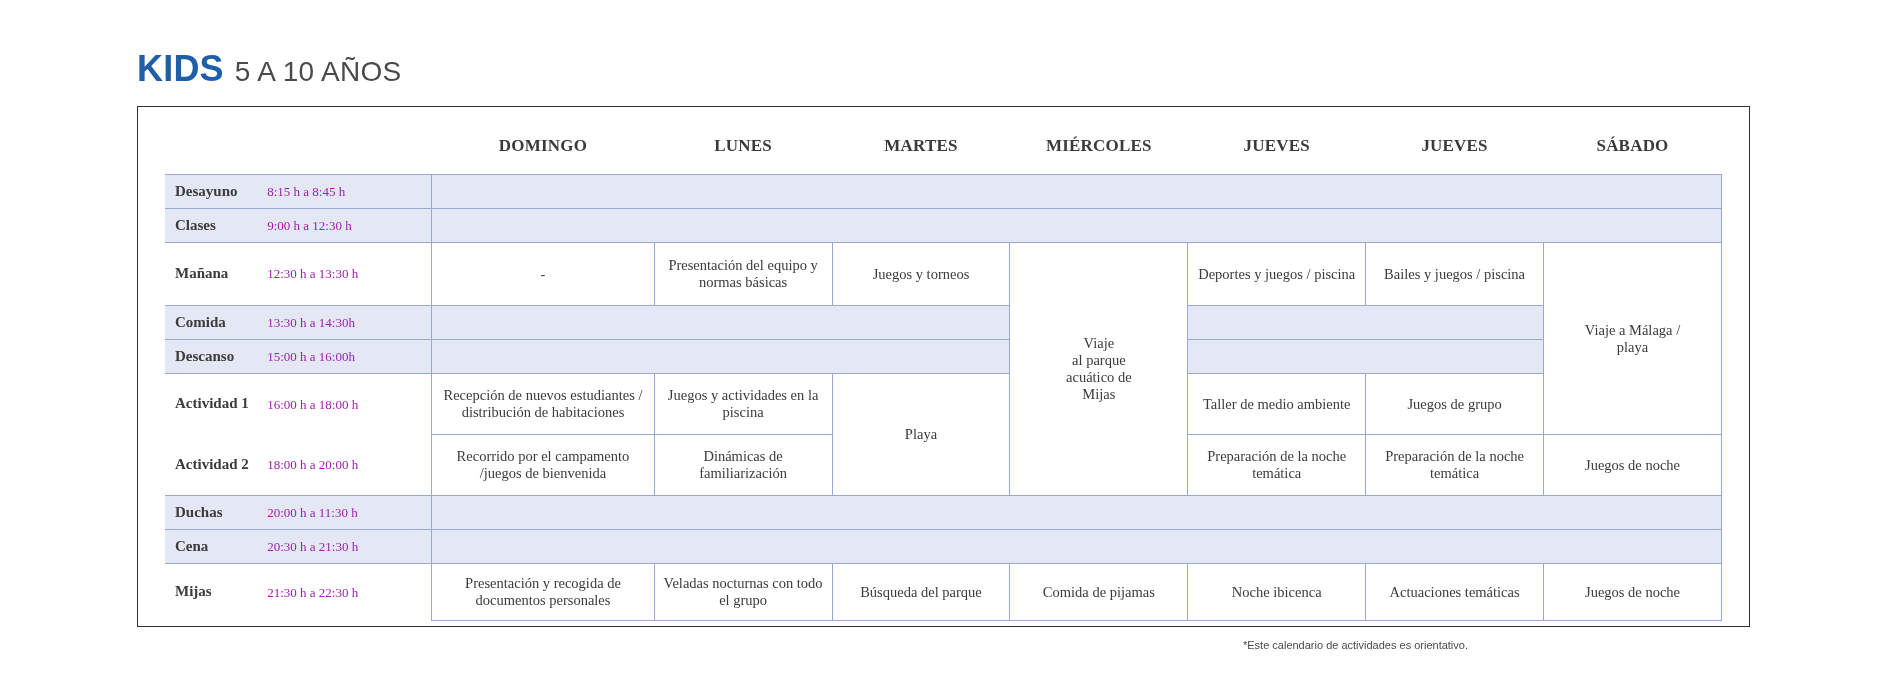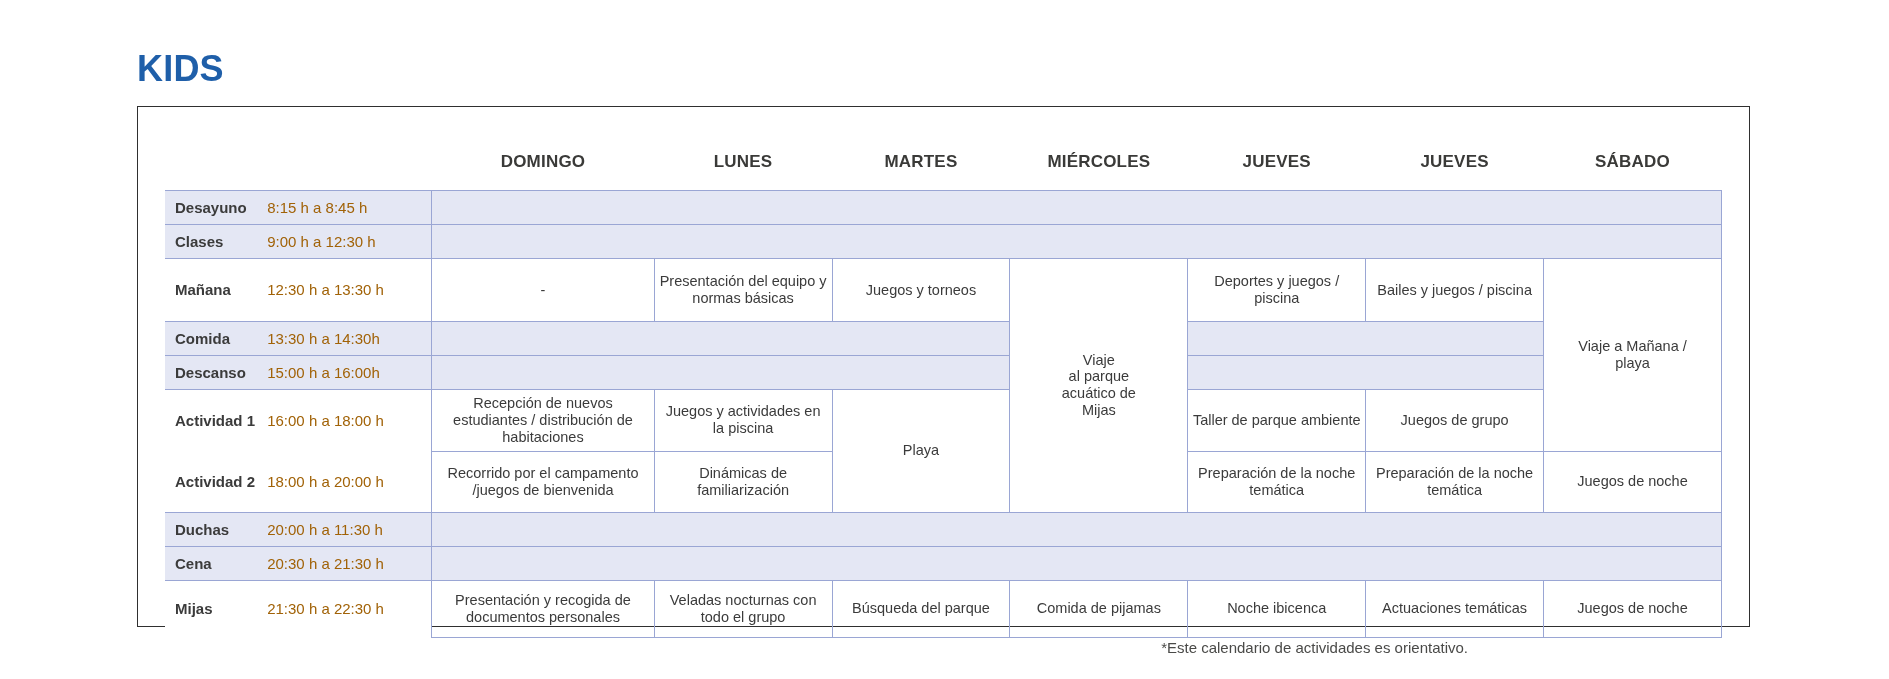--- a/index.html
+++ b/index.html
@@ -31,24 +31,25 @@
   .frame{
     position:absolute;left:137px;top:106px;
     width:1613px;height:521px;
     border:1.5px solid #2f2f2f;
     box-sizing:border-box;
     background:#fff;
   }
 
   
   table.sched{
-    position:absolute;left:165px;top:152px;
+    position:absolute;left:165px;top:136px;
     width:1557px;
     border-collapse:collapse;
     table-layout:fixed;
+    font-family:Liberation Serif, serif;
   }
   table.sched col.c-label{width:72px;}
   table.sched col.c-time{width:132px;}
   table.sched col.c-day{width:136px;}
   table.sched col.c-day-wide{width:170px;}
 
   th.dayhead{
     font-size:17px;font-weight:bold;color:#3a3a38;
     letter-spacing:.2px;
     padding:0 0 18px 0;
@@ -68,48 +69,49 @@
     padding:5px 4px;
   }
   td.lab{
     font-weight:bold;font-size:15px;
     text-align:left;padding-left:10px;
     border-left:none;border-right:none;
     white-space:nowrap;
   }
   td.time{
     text-align:left;padding-left:8px;
-    font-size:15px;color:#a16207;
+    font-size:13px;color:#a21caf;
     border-left:none;border-right:none;
     white-space:nowrap;
   }
   tr.shaded td{background:#e4e7f4;}
   tr.shaded td.lab,tr.shaded td.time{background:#e4e7f4;}
   tr.plain td.lab,tr.plain td.time{background:#ffffff;border-top:none;border-bottom:none;}
   td.span-wide{background:#ffffff;}
 
   tr.r-short td{height:23px;}
   tr.r-tall td{height:52px;}
   tr.r-act td{height:50px;}
   tr.r-noche td{height:46px;}
 
   
   .footnote{
     position:absolute;right:136px;top:639px;
-    font-size:15px;color:#4a4a48;
+    font-size:11px;color:#4a4a48;
     white-space:nowrap;
   }
 </style>
 </head>
 <body>
 
 <div class="page">
 
   <div class="title-block">
     <span class="title-main">KIDS</span>
+    <span class="title-sub">5 A 10 AÑOS</span>
   </div>
 
   <div class="frame"></div>
 
   <table class="sched">
     <colgroup>
       <col class="c-label">
         <col class="c-time">
       <col class="c-day-wide">
         <col class="c-day">
@@ -151,21 +153,21 @@
         <td class="time">12:30 h a 13:30 h</td>
         <td>-</td>
         <td>Presentación del equipo y normas básicas</td>
         <td>Juegos y torneos</td>
         <td class="span-wide" rowspan="5" style="white-space:pre-line;">Viaje
 al parque
 acuático de
 Mijas</td>
         <td>Deportes y juegos / piscina</td>
         <td>Bailes y juegos / piscina</td>
-        <td class="span-wide" rowspan="4" style="white-space:pre-line;">Viaje a Mañana /
+        <td class="span-wide" rowspan="4" style="white-space:pre-line;">Viaje a Málaga /
 playa</td>
       </tr>
 
       <tr class="shaded r-short">
         <td class="lab">Comida</td>
         <td class="time">13:30 h a 14:30h</td>
         <td colspan="3"></td>
         <td colspan="2"></td>
       </tr>
 
@@ -175,21 +177,21 @@
         <td colspan="3"></td>
         <td colspan="2"></td>
       </tr>
 
       <tr class="plain r-act">
         <td class="lab">Actividad 1</td>
         <td class="time">16:00 h a 18:00 h</td>
         <td>Recepción de nuevos estudiantes / distribución de habitaciones</td>
         <td>Juegos y actividades en la piscina</td>
         <td rowspan="2">Playa</td>
-        <td>Taller de parque ambiente</td>
+        <td>Taller de medio ambiente</td>
         <td>Juegos de grupo</td>
       </tr>
 
       <tr class="plain r-act">
         <td class="lab">Actividad 2</td>
         <td class="time">18:00 h a 20:00 h</td>
         <td>Recorrido por el  campamento /juegos de bienvenida</td>
         <td>Dinámicas de familiarización</td>
         <td>Preparación de la noche temática</td>
         <td>Preparación de la noche temática</td>

